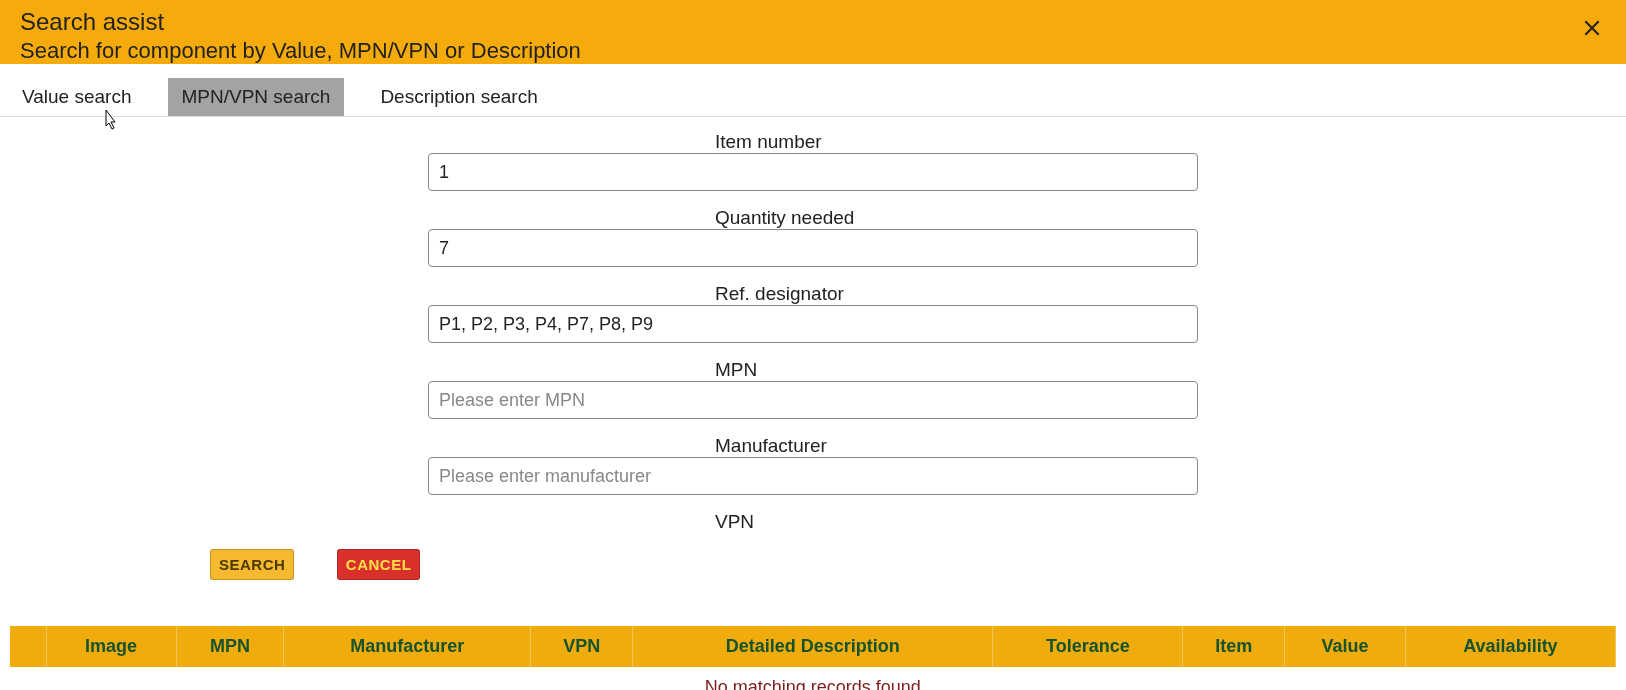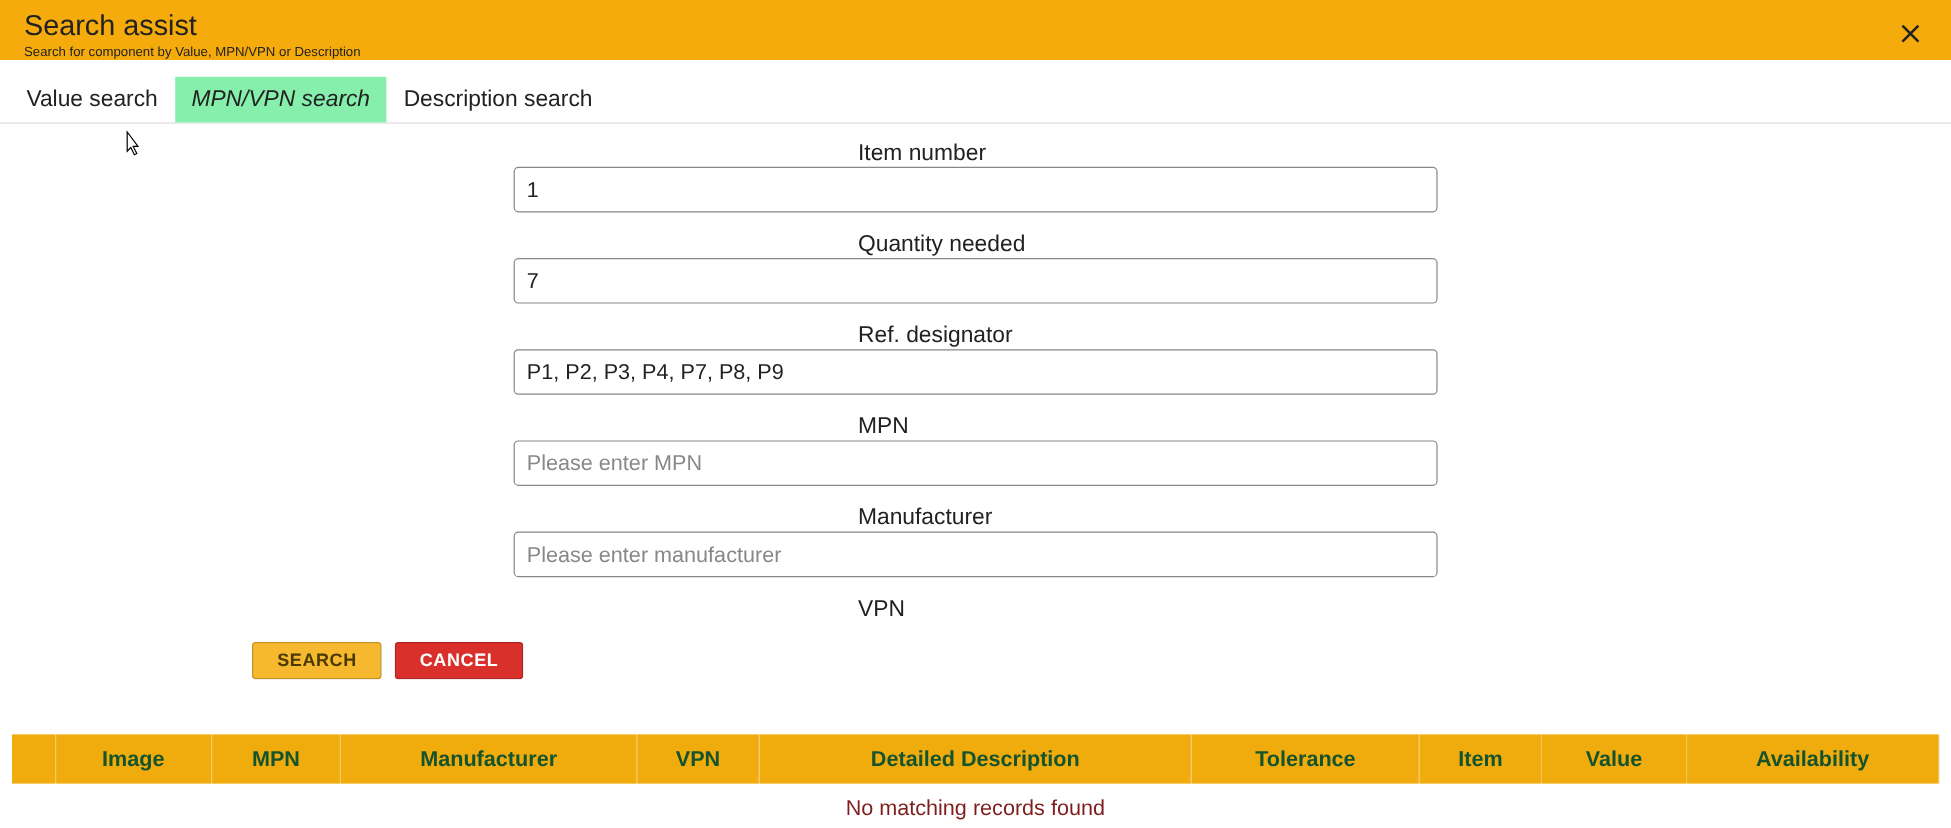--- a/index.html
+++ b/index.html
@@ -14,51 +14,51 @@
     background: #f5ab0c;
     padding: 8px 20px 0 20px;
     position: relative;
   }
   .header-title {
     font-size: 24px;
     font-weight: 400;
     color: #222;
   }
   .header-sub {
-    font-size: 11px;
+    font-size: 22px;
     color: #222;
     margin-top: 2px;
   }
   .close-btn {
     position: absolute;
     right: 20px;
     top: 18px;
     width: 24px;
     height: 24px;
     cursor: pointer;
     color: #222;
   }
   .close-btn svg { width: 20px; height: 20px; }
   .tabs {
     display: flex;
     border-bottom: 1px solid #ddd;
     padding-left: 8px;
     margin-top: 14px;
+    gap: 22px;
   }
   .tab {
     padding: 8px 14px;
     font-size: 19px;
     color: #222;
     cursor: pointer;
     background: transparent;
   }
   .tab.active {
-    background: #86efac;
-    color: #222;
-    font-style: italic;
+    background: #a3a3a3;
+    color: #222;
   }
   .form {
     padding: 14px 14px 0 14px;
   }
   .form-row {
     display: flex;
     align-items: center;
     margin-bottom: 16px;
     flex-direction: column;
   }
@@ -78,34 +78,35 @@
     background: #fff;
   }
   .form-input::placeholder { color: #888; }
   .btn-row {
     margin-left: 196px;
     margin-top: 6px;
   }
   .btn {
     border: 1px solid rgba(0,0,0,0.2);
     border-radius: 3px;
-    padding: 6px 20px;
+    padding: 6px 8px;
     font-size: 15px;
     font-weight: bold;
     letter-spacing: 0.5px;
     cursor: pointer;
     margin-right: 6px;
   }
   .btn-search {
     background: #f5b82e;
     color: #4a3a00;
   }
   .btn-cancel {
     background: #d9302c;
-    color: #ffffff;
+    color: #fde047;
+    margin-left: 32px;
   }
   .results {
     margin: 46px 10px 0 10px;
   }
   table.results-table {
     width: 100%;
     border-collapse: collapse;
     font-size: 18px;
   }
   table.results-table thead th {

